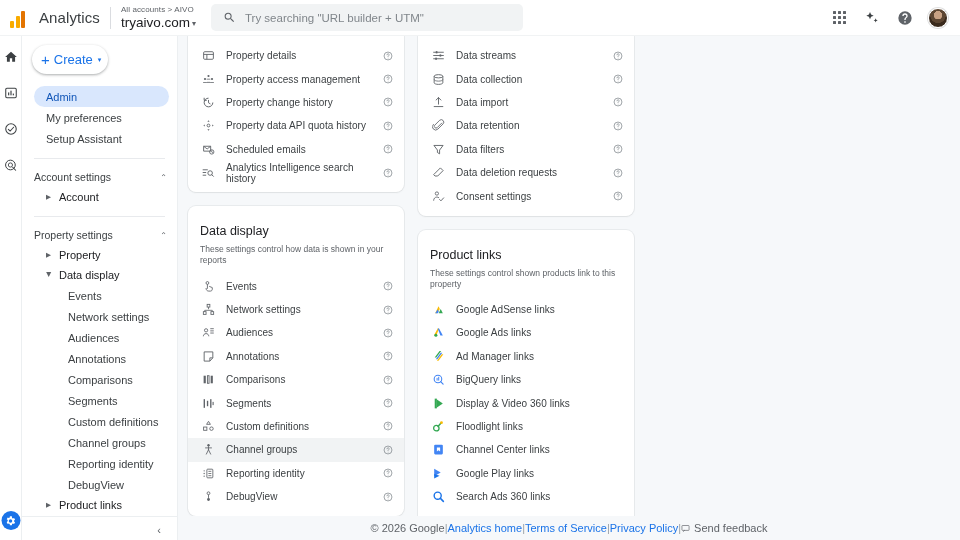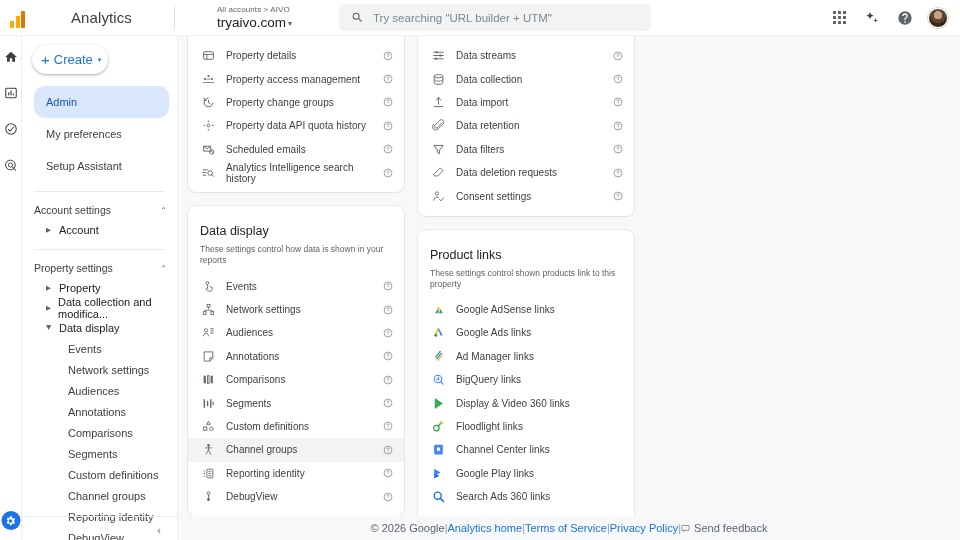--- a/index.html
+++ b/index.html
@@ -11,21 +11,20 @@
   }
   body { position: relative; }
 
   
   .topbar {
     position: absolute; top: 0; left: 0; width: 960px; height: 36px;
     background: #ffffff;
     display: flex; align-items: center;
     border-bottom: 1px solid #f1f3f4;
     z-index: 20;
-    gap: 32px;
   }
   .ga-logo { width: 24px; height: 20px; margin-left: 10px; display: flex; align-items: flex-end; gap: 1.5px; }
   .ga-logo i { display:block; width: 4px; background: #f9ab00; border-radius: 1px; }
   .ga-logo i.b1 { height: 7px; }
   .ga-logo i.b2 { height: 12px; }
   .ga-logo i.b3 { height: 17px; background:#e37400; }
   .brand-name {
     font-size: 15px; color: #3c4043; margin-left: 5px; letter-spacing: .1px;
   }
   .topdivider { width:1px; height:22px; background:#dadce0; margin:0 10px; }
@@ -81,21 +80,21 @@
     margin: 9px 0 0 10px; height: 29px; width: 76px;
     border-radius: 16px; background: #ffffff;
     box-shadow: 0 1px 3px rgba(60,64,67,.3), 0 1px 2px rgba(60,64,67,.15);
     display: flex; align-items: center; gap: 4px; padding: 0 9px; cursor: pointer;
   }
   .create-plus { color: #1a73e8; font-size: 15px; line-height: 1; font-weight: 400; }
   .create-lbl { color: #1a73e8; font-size: 13px; }
   .create-car { color: #1a73e8; font-size: 7px; margin-left: 1px; }
 
   .nav-item {
-    height: 32px; margin: 0 8px 0 12px; display: flex; align-items: center;
+    height: 21px; margin: 0 8px 0 12px; display: flex; align-items: center;
     padding-left: 12px; border-radius: 11px; color: #3c4043; font-size: 11px; cursor: pointer;
   }
   .nav-item.sel { background: #d9e7fd; color: #1156b8; }
   .nav-gap-top { margin-top: 12px; }
   .nav-sep { height: 1px; background: #e8eaed; margin: 9px 12px 8px 12px; }
 
   .nav-group {
     height: 20px; margin: 0 10px 0 12px; display: flex; align-items: center;
     color: #3c4043; font-size: 10.5px; padding-left: 0px; cursor: pointer;
   }
@@ -288,24 +287,20 @@
   <div class="nav-group">
     <span class="gname">Property settings</span>
     <span class="chev-up">⌃</span>
   </div>
 
   <div class="nav-sub">
     <span class="tri">▶</span>
     <span>Property</span>
   </div>
   <div class="nav-sub">
-    <span class="tri">▶</span>
-    <span>Data collection and modifica...</span>
-  </div>
-  <div class="nav-sub">
     <span class="tri open">▶</span>
     <span>Data display</span>
   </div>
 
   <div>
     <div class="nav-leaf">
         <span>Events</span>
       </div>
     <div class="nav-leaf">
         <span>Network settings</span>
@@ -389,21 +384,21 @@
             </span>
           </div>
           <div class="row">
             <span class="ri">
               <svg width="13" height="13" viewBox="0 0 24 24">
                   <path d="M12 4a8 8 0 108 8" fill="none" stroke="#5f6368" stroke-width="1.8"></path>
                   <path d="M4 4v4h4" fill="none" stroke="#5f6368" stroke-width="1.8" stroke-linecap="round"></path>
                   <path d="M12 8v4.5l3 1.8" fill="none" stroke="#5f6368" stroke-width="1.7" stroke-linecap="round"></path>
                 </svg>
             </span>
-            <span class="rl">Property change groups</span>
+            <span class="rl">Property change history</span>
             <span class="rh">
               <svg width="10" height="10" viewBox="0 0 24 24">
                   <circle cx="12" cy="12" r="9.5" fill="none" stroke="#80868b" stroke-width="1.8"></circle>
                   <path d="M9.5 9.2a2.6 2.6 0 115 1c-.4 1-1.5 1.4-2 2.2-.3.4-.3.9-.3 1.2" fill="none" stroke="#80868b" stroke-width="1.7" stroke-linecap="round"></path>
                   <circle cx="12.2" cy="17" r="1.1" fill="#80868b"></circle>
                 </svg>
             </span>
           </div>
           <div class="row">
             <span class="ri">

